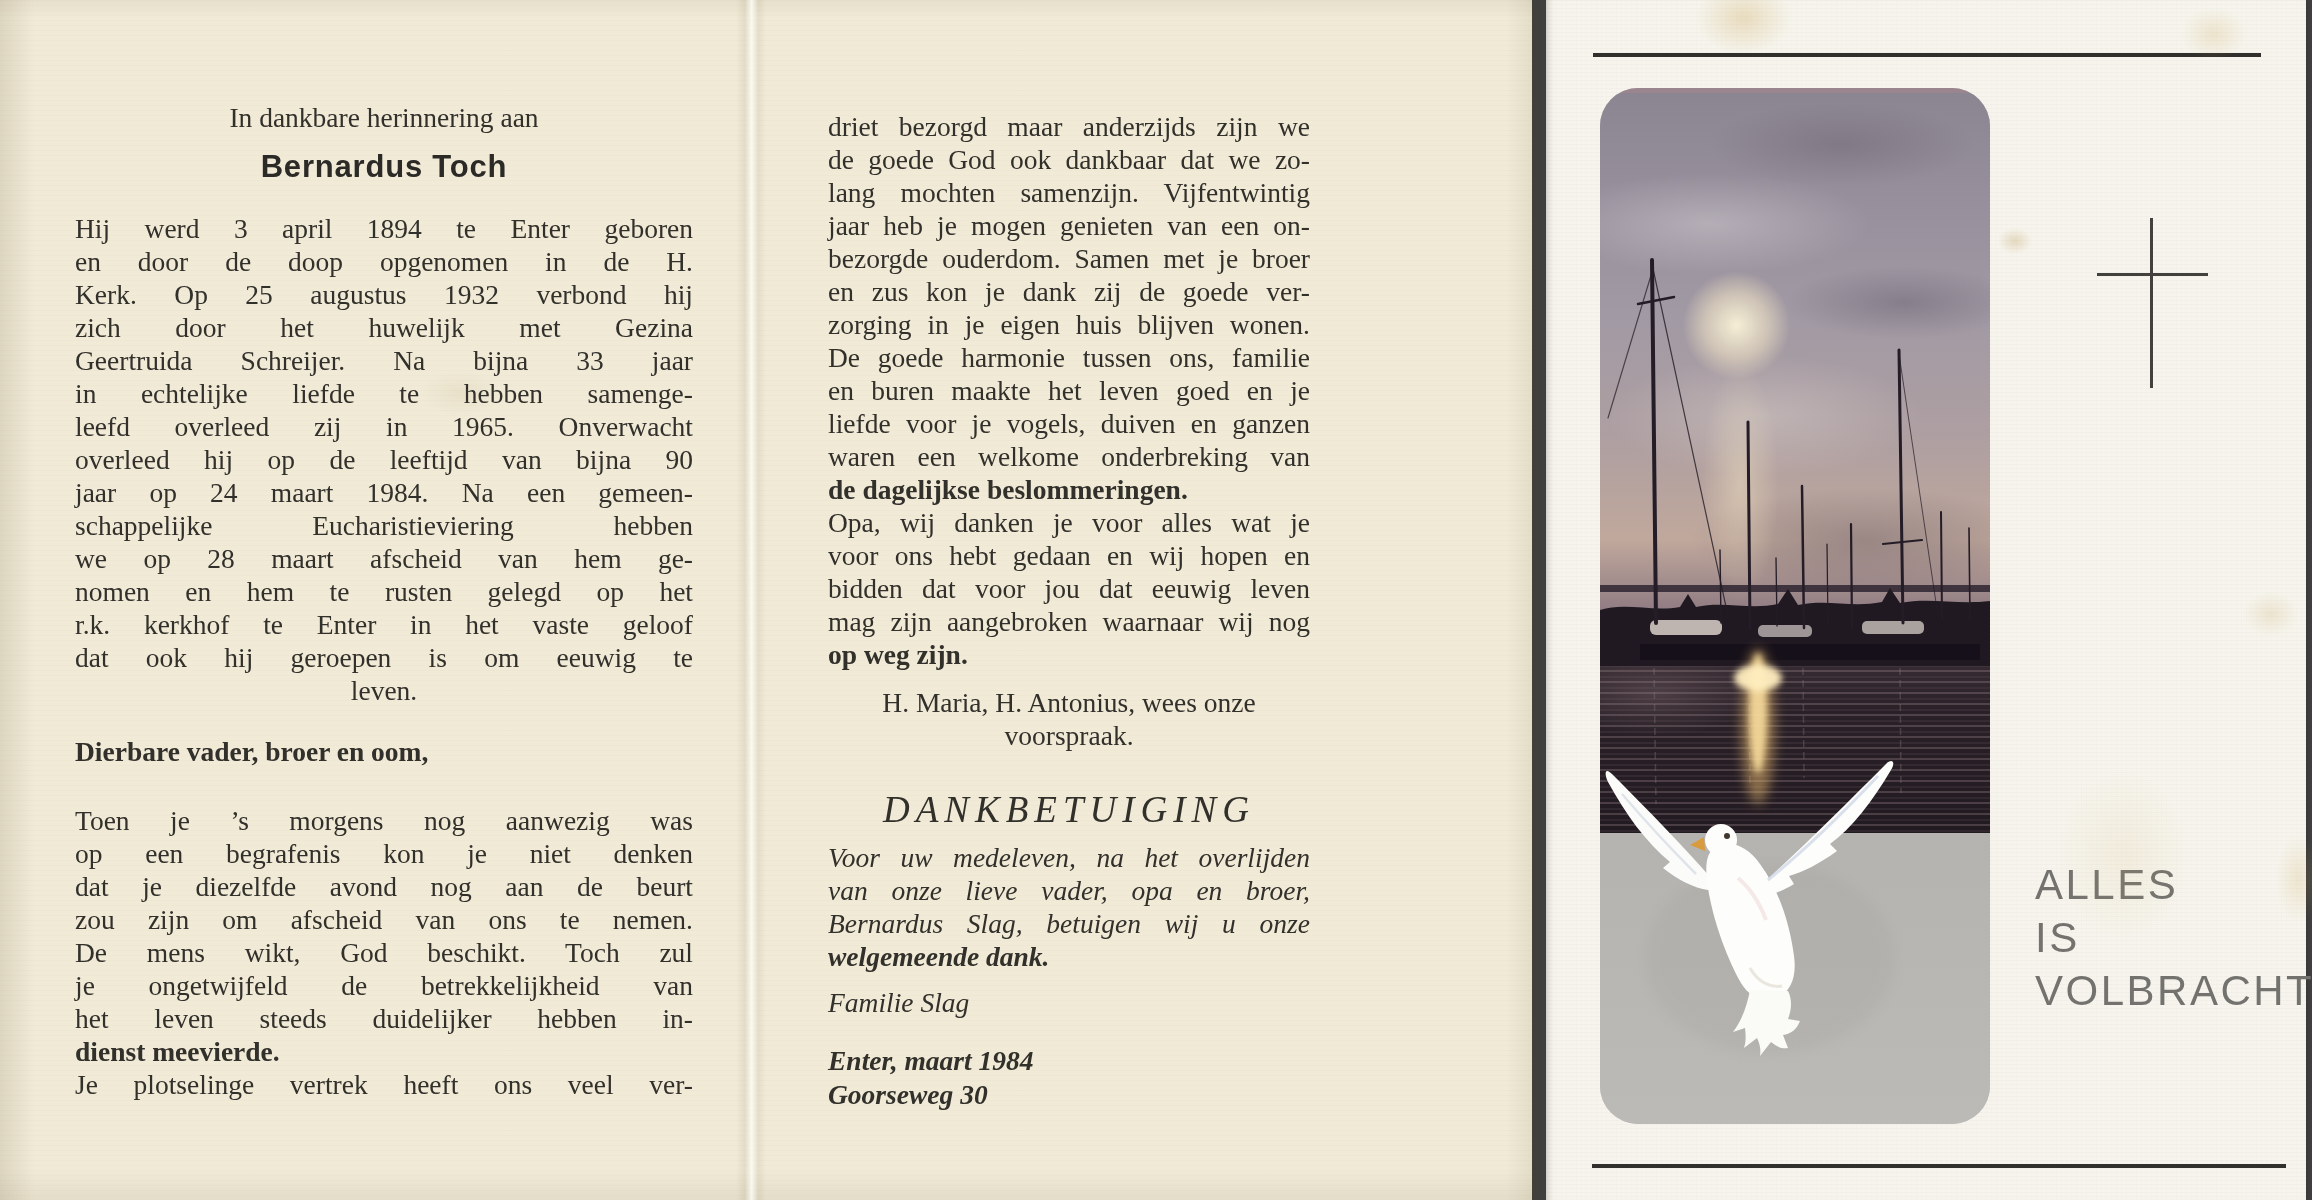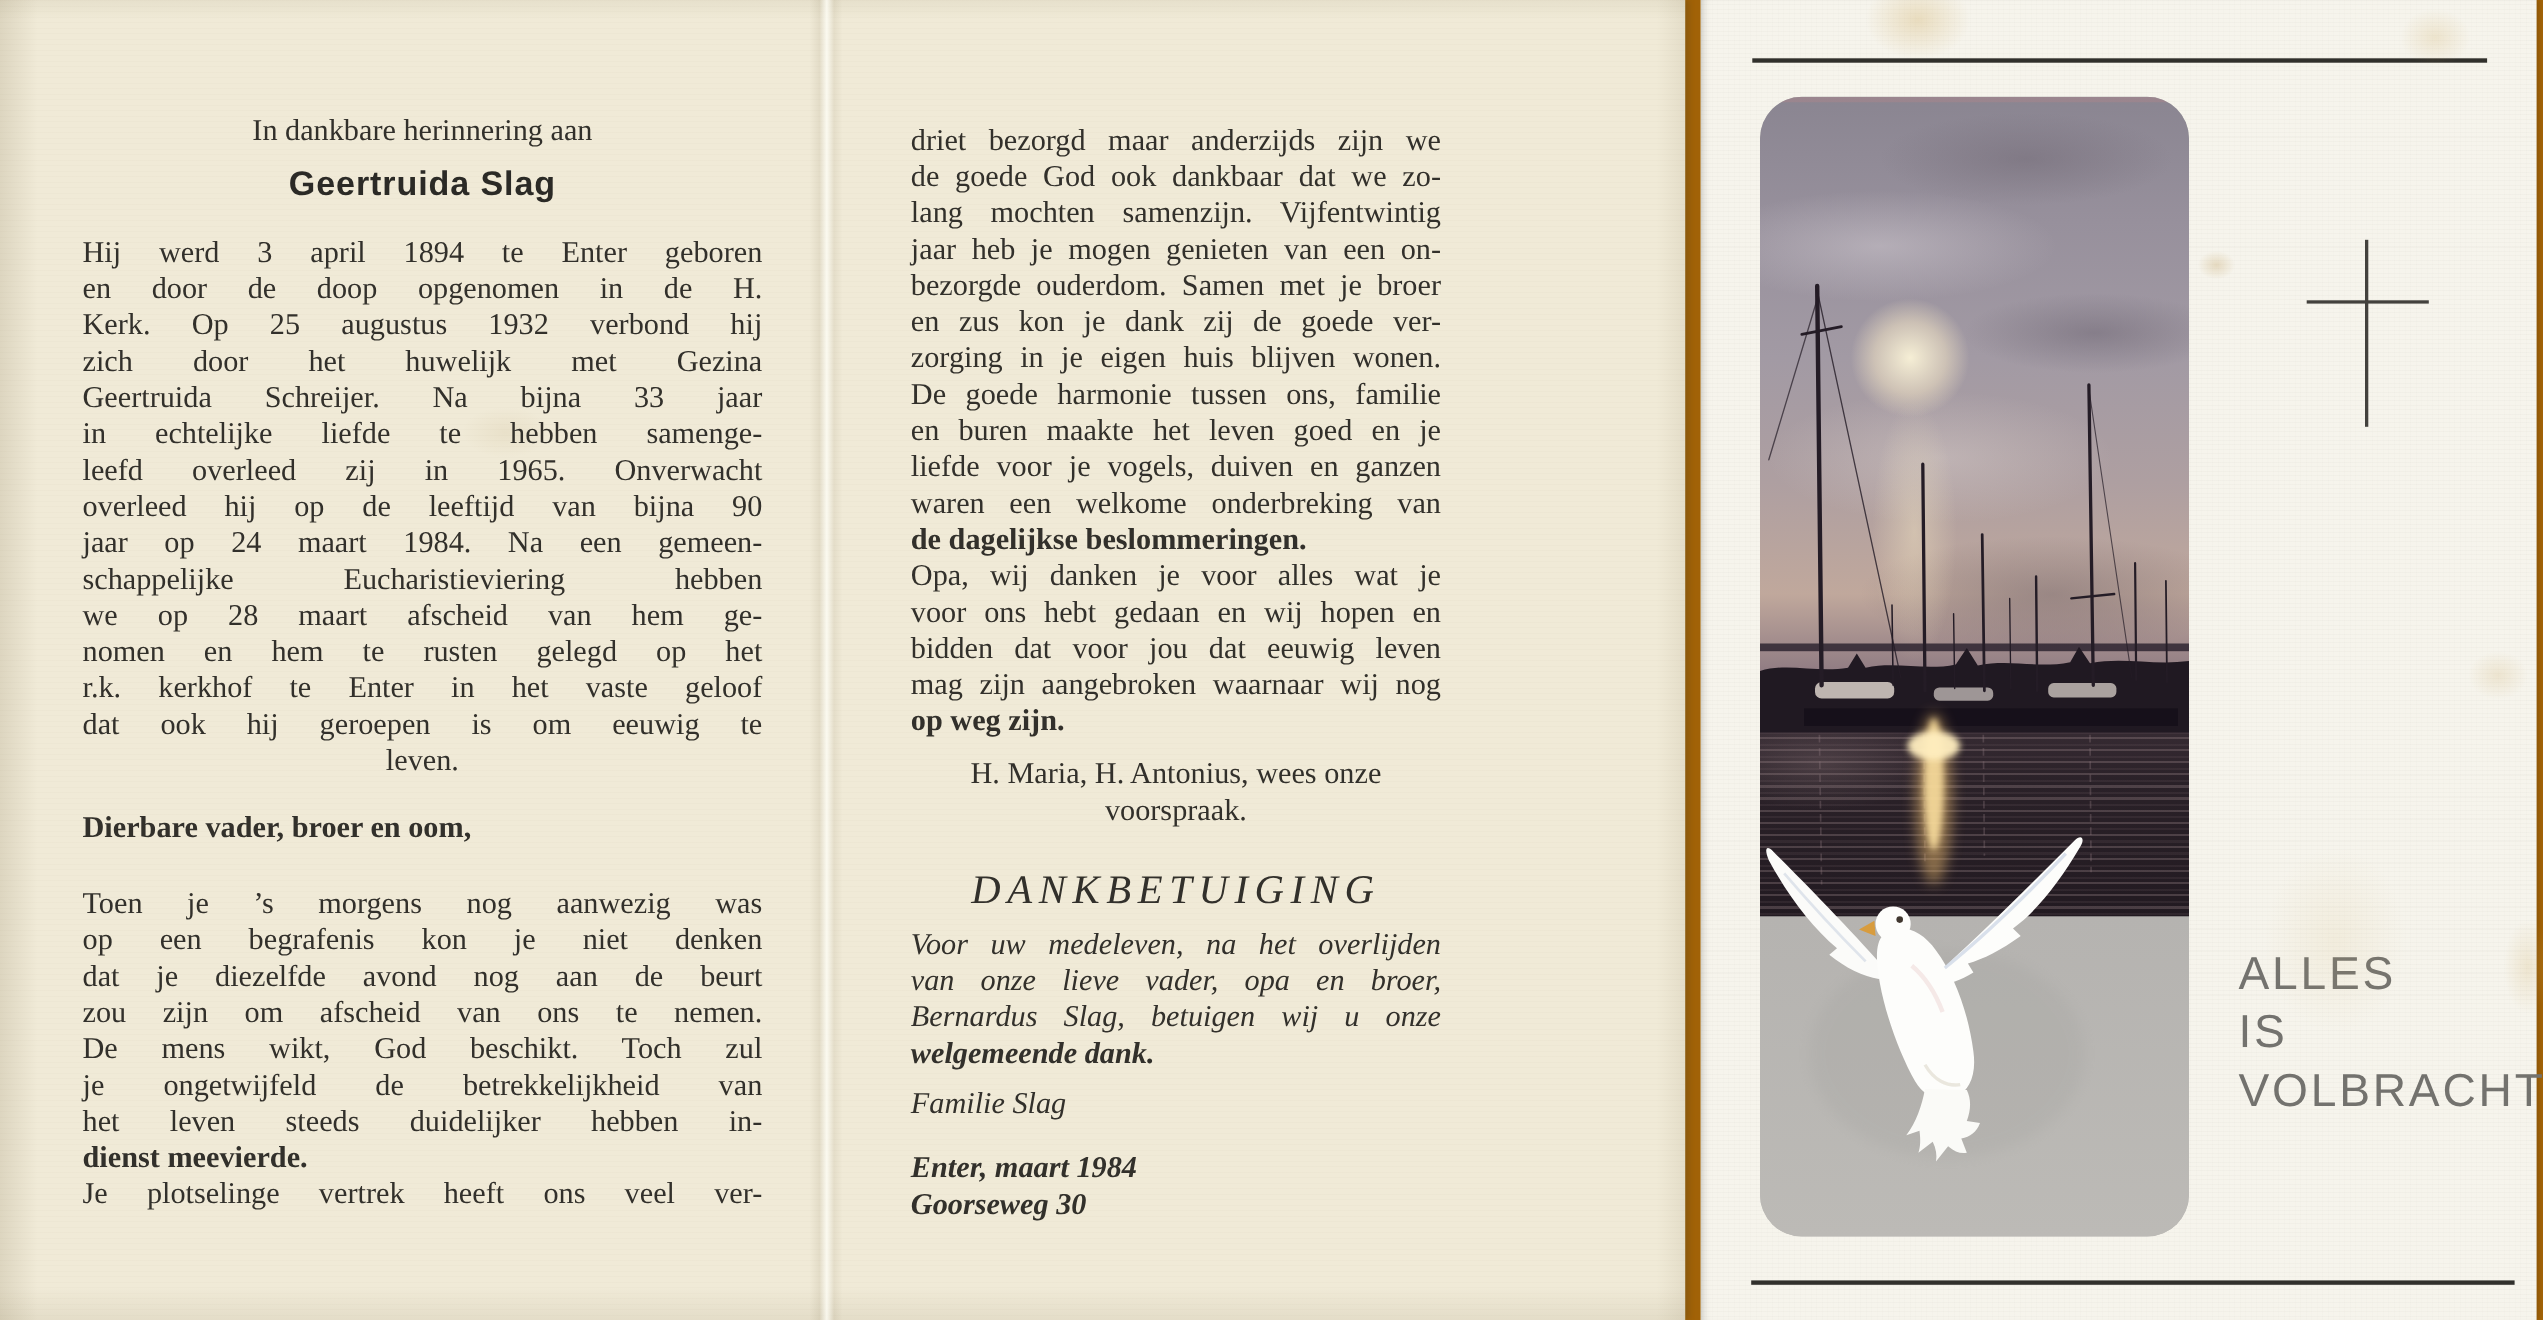--- a/index.html
+++ b/index.html
@@ -1,17 +1,17 @@
 <!DOCTYPE html>
 <html><head>
 <meta charset="utf-8">
 <title>Scan</title>
 <style>
   html,body{margin:0;padding:0;background:#fdfcf8;}
-  .scan{position:relative;width:2312px;height:1200px;overflow:hidden;background:#a16207;
+  .scan{position:relative;width:2312px;height:1200px;overflow:hidden;background:#404040;
         font-family:"Liberation Serif", serif;}
 
   
   .card-left{position:absolute;left:0;top:0;width:1532px;height:1200px;
     background:
       linear-gradient(90deg, rgba(120,105,70,0.16), rgba(120,105,70,0) 34px),
       linear-gradient(270deg, rgba(120,105,70,0.10), rgba(120,105,70,0) 26px),
       linear-gradient(180deg, rgba(120,105,70,0.08), rgba(120,105,70,0) 18px, rgba(120,105,70,0) 1170px, rgba(120,105,70,0.10)),
       repeating-linear-gradient(180deg, rgba(90,75,45,0.02) 0 1px, rgba(0,0,0,0) 1px 5px),
       #f0ead7;
@@ -101,21 +101,21 @@
 <body>
 
 <div class="scan">
 
   <section class="card-left">
     <div class="fold"></div>
     <div class="stain-l"></div>
 
     <div class="page page1">
       <div class="intro line al-c">In dankbare herinnering aan</div>
-      <div class="name">Geertruida Slag</div>
+      <div class="name">Bernardus Toch</div>
       <div class="para p1">
           <div class="line al-j">Hij werd 3 april 1894 te Enter geboren</div>
           <div class="line al-j">en door de doop opgenomen in de H.</div>
           <div class="line al-j">Kerk. Op 25 augustus 1932 verbond hij</div>
           <div class="line al-j">zich door het huwelijk met Gezina</div>
           <div class="line al-j">Geertruida Schreijer. Na bijna 33 jaar</div>
           <div class="line al-j">in echtelijke liefde te hebben samenge-</div>
           <div class="line al-j">leefd overleed zij in 1965. Onverwacht</div>
           <div class="line al-j">overleed hij op de leeftijd van bijna 90</div>
           <div class="line al-j">jaar op 24 maart 1984. Na een gemeen-</div>

